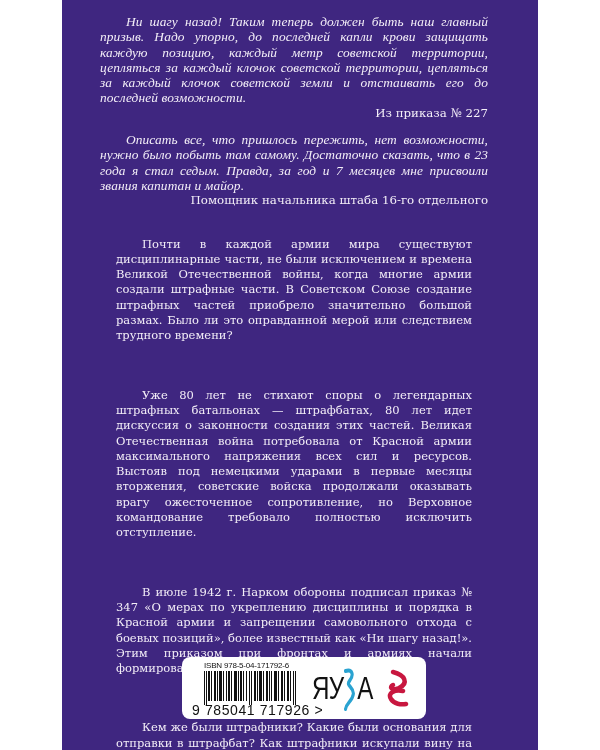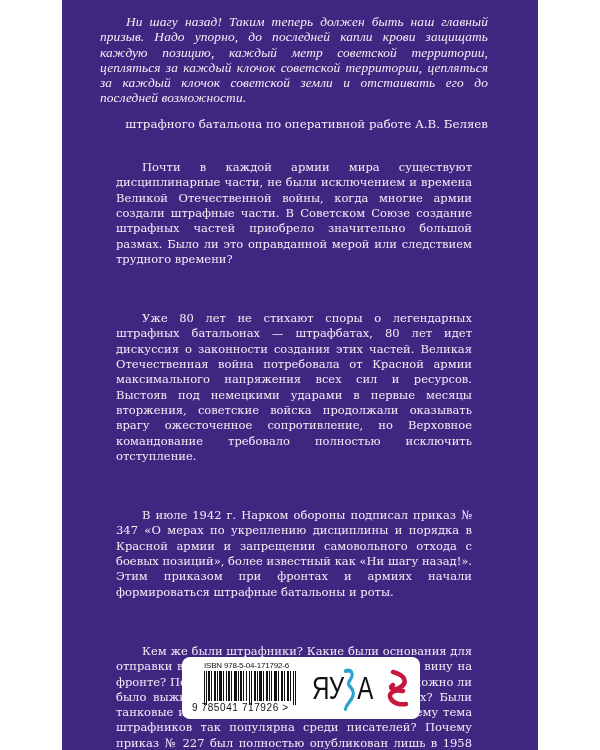--- a/index.html
+++ b/index.html
@@ -58,20 +58,21 @@
     line-height: 15.3px;
   }
   .barcode-box {
     position: absolute;
     left: 120px;
     top: 657px;
     width: 238px;
     height: 62px;
     background: #ffffff;
     border-radius: 8px;
+    padding-left: 6px;
   }
   .isbn-text {
     position: absolute;
     left: 22px;
     top: 4px;
     font-family: "Liberation Sans", sans-serif;
     font-size: 8px;
     color: #111;
     letter-spacing: -0.2px;
   }
@@ -80,21 +81,21 @@
     left: 22px;
     top: 14px;
     width: 94px;
     height: 34px;
   }
   .barcode-digits {
     position: absolute;
     left: 10px;
     top: 45px;
     font-family: "Liberation Sans", sans-serif;
-    font-size: 10px;
+    font-size: 14px;
     color: #111;
     letter-spacing: 0.6px;
     background: transparent;
   }
   .logo-yauza {
     position: absolute;
     left: 130px;
     top: 10px;
     height: 44px;
     display: flex;
@@ -120,24 +121,26 @@
     height: 38px;
   }
 </style>
 </head>
 <body>
 
 <div class="cover">
   <div class="text-block">
 
     <p class="epigraph">Ни шагу назад! Таким теперь должен быть наш главный призыв. Надо упорно, до последней капли крови защищать каждую позицию, каждый метр советской территории, цепляться за каждый клочок советской территории, цепляться за каждый клочок советской земли и отстаивать его до последней возможности.</p>
+    <p class="attribution">Из приказа № 227</p>
 
     <div class="gap-sm"></div>
 
-    <p class="attribution">штрафного батальона по оперативной работе А.В. Беляев</p>
+    <p class="epigraph">Описать все, что пришлось пережить, нет возможности, нужно было побыть там самому. Достаточно сказать, что в 23 года я стал седым. Правда, за год и 7 месяцев мне присвоили звания капитан и майор.</p>
+    <p class="attribution">Помощник начальника штаба 16-го отдельного</p>
 
     <div class="gap-md"></div>
 
     <p class="para">Почти в каждой армии мира существуют дисциплинарные части, не были исключением и времена Великой Отечественной войны, когда многие армии создали штрафные части. В Советском Союзе создание штрафных частей приобрело значительно большой размах. Было ли это оправданной мерой или следствием трудного времени?</p>
     <div class="gap-md"></div>
     <p class="para">Уже 80 лет не стихают споры о легендарных штрафных батальонах — штрафбатах, 80 лет идет дискуссия о законности создания этих частей. Великая Отечественная война потребовала от Красной армии максимального напряжения всех сил и ресурсов. Выстояв под немецкими ударами в первые месяцы вторжения, советские войска продолжали оказывать врагу ожесточенное сопротивление, но Верховное командование требовало полностью исключить отступление.</p>
     <div class="gap-md"></div>
     <p class="para">В июле 1942 г. Нарком обороны подписал приказ № 347 «О мерах по укреплению дисциплины и порядка в Красной армии и запрещении самовольного отхода с боевых позиций», более известный как «Ни шагу назад!». Этим приказом при фронтах и армиях начали формироваться штрафные батальоны и роты.</p>
     <div class="gap-md"></div>
     <p class="para">Кем же были штрафники? Какие были основания для отправки в штрафбат? Как штрафники искупали вину на фронте? Полагались ли штрафникам награды и можно ли было выжить при регулярных боестолкновениях? Были танковые и авиационные штрафные части? Почему тема штрафников так популярна среди писателей? Почему приказ № 227 был полностью опубликован лишь в 1958 г.? Известный военный историк Владимир Дайнес отвечает на эти вопросы в новом, широко дополненном издании своего бестселлера про штрафбаты.</p>

